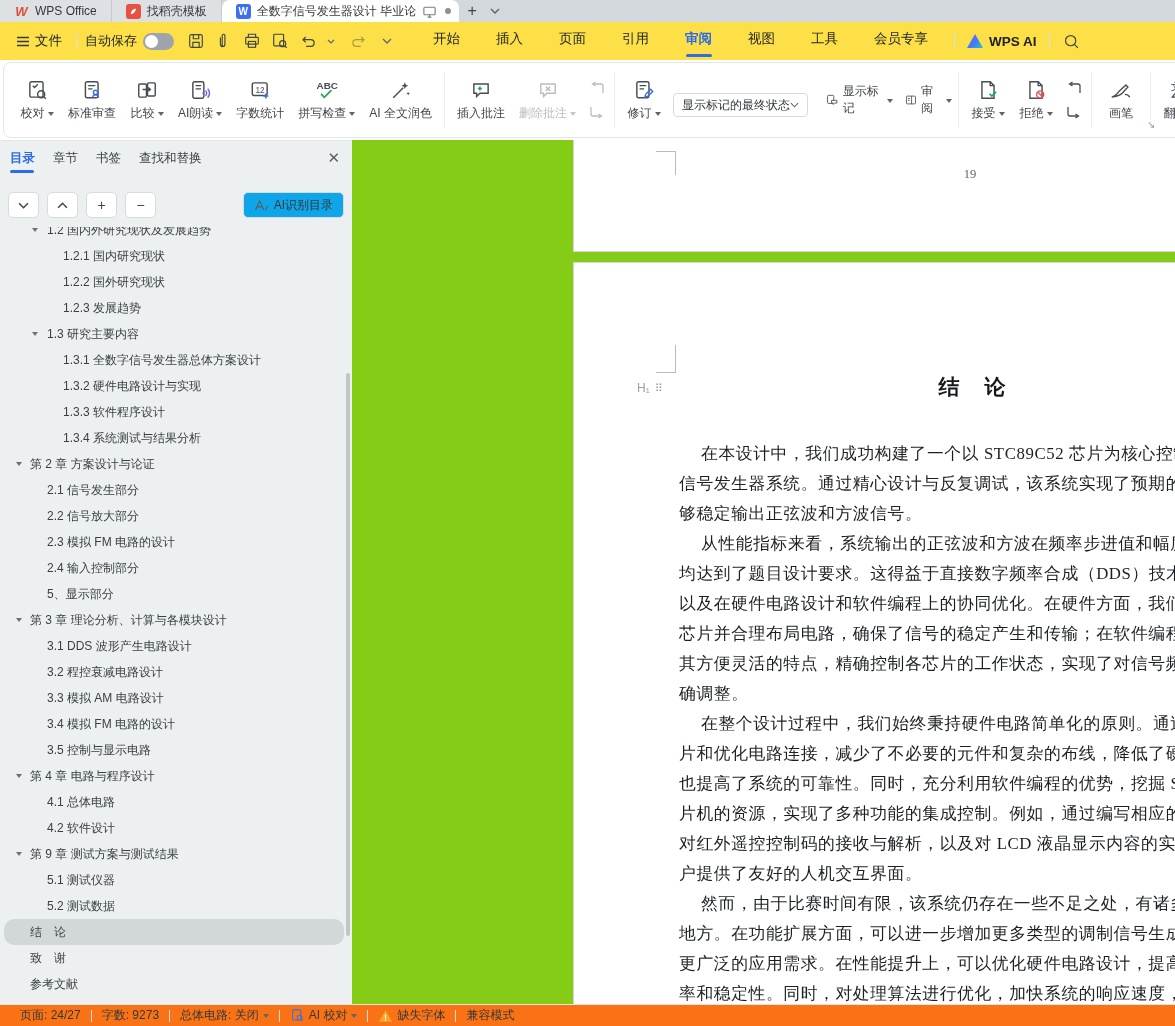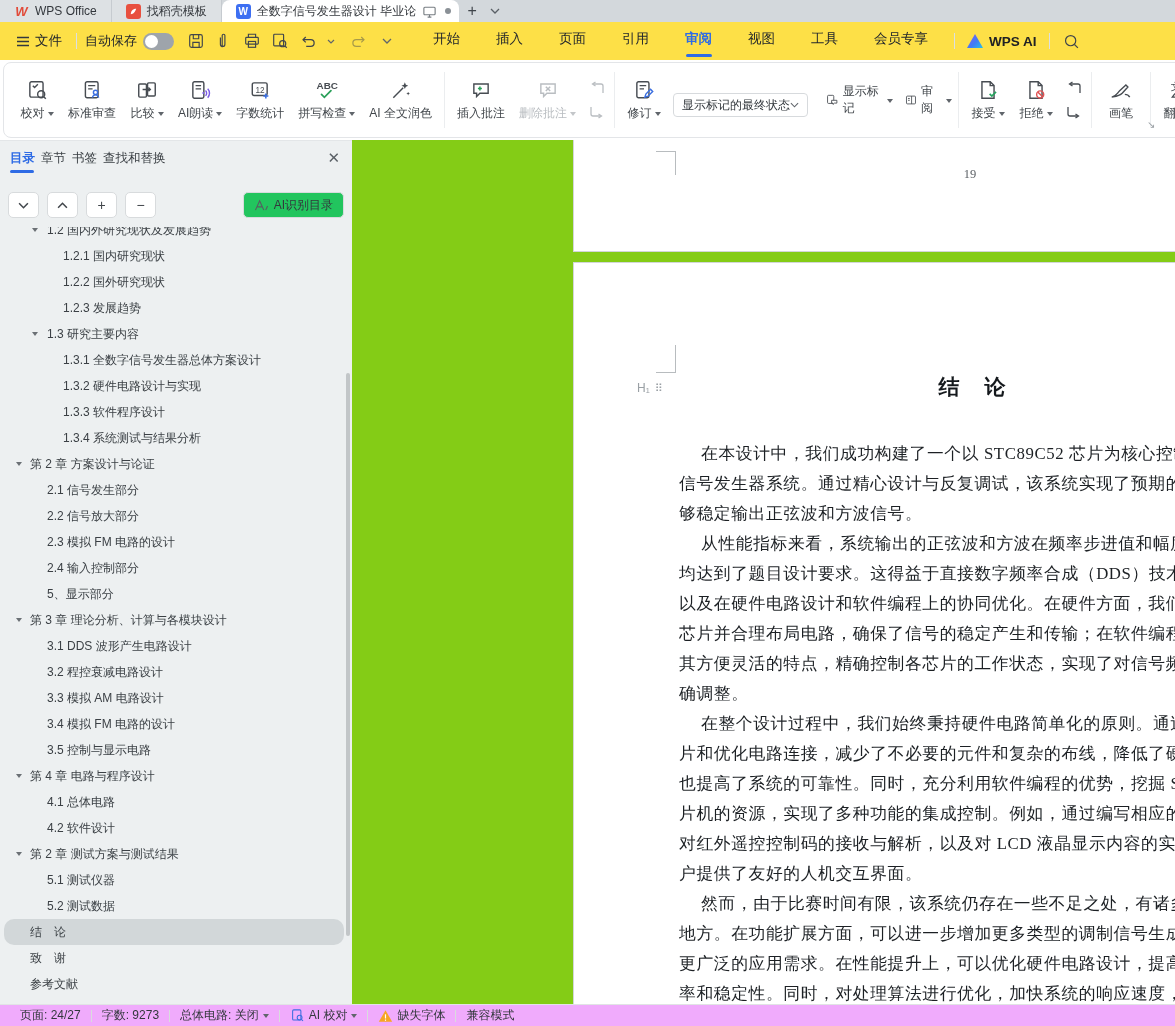--- a/index.html
+++ b/index.html
@@ -55,28 +55,28 @@
   .zhcol { display:flex; flex-direction:column; gap:6px; margin-left:4px; }
   .zhbtn { display:flex; align-items:center; gap:4px; font-size:12px; color:#41464b; }
   .zh-g { font-size:11px; font-weight:bold; color:#474c52; }
   .zh-a { font-size:8px; margin-left:-2px; color:#474c52; }
   .expander { position:absolute; left:1143px; top:56px; color:#9aa0a5; font-size:10px; }
   .restrict-cut { position:absolute; left:1163px; top:12px; width:40px; display:flex; flex-direction:column; align-items:flex-start; gap:4px; overflow:hidden; }
   .restrict-cut .lab { font-size:12px; color:#41464b; white-space:nowrap; }
 
   
   .sidebar { position:absolute; left:0; top:140px; width:352px; height:864px; background:#edf0f1; border-top:1px solid #e3e6e8; }
-  .sb-tabs { position:absolute; left:10px; top:6px; right:10px; height:28px; display:flex; align-items:center; gap:6px; }
+  .sb-tabs { position:absolute; left:10px; top:6px; right:10px; height:28px; display:flex; align-items:center; gap:18px; }
   .sb-tab { font-size:12.5px; color:#3b4045; position:relative; padding-bottom:6px; }
   .sb-tab.active { color:#2e6be5; font-weight:bold; }
   .sb-tab.active::after { content:""; position:absolute; left:0; bottom:0; width:24px; height:2.5px; background:#2e6be5; border-radius:2px; }
   .sb-close { position:absolute; right:12px; top:8px; font-size:15px; color:#5a6066; }
   .sb-tools { position:absolute; left:8px; top:50px; right:8px; height:28px; display:flex; align-items:center; gap:8px; }
   .tbtn { width:31px; height:26px; background:#fff; border:1px solid #d8dbdd; border-radius:5px; display:flex; align-items:center; justify-content:center; color:#41464b; font-size:14px; }
-  .ai-toc { margin-left:auto; height:26px; background:#22c55e; border:1px solid #d8dbdd; border-radius:5px; display:flex; align-items:center; gap:5px; padding:0 10px; font-size:12px; color:#33383d; }
+  .ai-toc { margin-left:auto; height:26px; background:#0ea5e9; border:1px solid #d8dbdd; border-radius:5px; display:flex; align-items:center; gap:5px; padding:0 10px; font-size:12px; color:#33383d; }
   .toclist { position:absolute; left:0; top:86px; right:4px; bottom:0; overflow:hidden; }
   .toclist-inner { margin-top:-10px; }
   .tocrow { height:26px; line-height:26px; position:relative; font-size:12px; color:#3b4045; white-space:nowrap; margin:0 4px; border-radius:10px; }
   .tocrow.lvl1 { padding-left:26px; }
   .tocrow.lvl2 { padding-left:43px; }
   .tocrow.lvl3 { padding-left:59px; }
   .tocrow.sel { background:#d2d7d9; }
   .tocarr { position:absolute; top:11px; width:0; height:0; border:3.5px solid transparent; border-top:4.5px solid #6b7075; }
   .lvl1 .tocarr { left:12px; }
   .lvl2 .tocarr { left:28px; }
@@ -91,21 +91,21 @@
   .crop-br { position:absolute; left:82px; top:16px; width:20px; height:24px; border-top:1px solid #b8bcbf; border-right:1px solid #b8bcbf; }
   .crop-tr { position:absolute; left:82px; top:82px; width:20px; height:28px; border-bottom:1px solid #b8bcbf; border-right:1px solid #b8bcbf; }
   .h1mark { position:absolute; left:63px; top:118px; display:flex; align-items:center; gap:5px; color:#9aa0a5; font-size:12px; }
   .h1mark .dots { font-size:11px; letter-spacing:-1px; }
   .docheading { position:absolute; left:105px; top:110px; width:588px; text-align:center; font-family:"Liberation Serif", serif; font-size:21px; font-weight:bold; color:#14181c; letter-spacing:2px; }
   .bodytext { position:absolute; left:105px; top:176px; width:740px; }
   .bline { height:30px; line-height:30px; font-family:"Liberation Serif", serif; font-size:16.8px; color:#1c2024; letter-spacing:0.6px; white-space:nowrap; }
   .bline.ind { padding-left:22px; }
 
   
-  .statusbar { position:absolute; left:0; top:1004px; width:1175px; height:22px; background:#f0abfc; border-top:1px solid #e1e4e5; display:flex; align-items:center; padding:0 10px; font-size:12px; color:#33383d; }
+  .statusbar { position:absolute; left:0; top:1004px; width:1175px; height:22px; background:#f97316; border-top:1px solid #e1e4e5; display:flex; align-items:center; padding:0 10px; font-size:12px; color:#33383d; }
   .st-item { display:flex; align-items:center; gap:4px; padding:0 10px; white-space:nowrap; }
   .st-sep { width:1px; height:12px; background:#d9dcdd; }
   .st-chev { width:0; height:0; border:3px solid transparent; border-top:4px solid #60656b; margin-top:3px; }
   svg.ic { display:block; }
 </style>
 </head>
 <body>
 
 <div class="tabbar">
   <div class="wtab">
@@ -621,21 +621,21 @@
           <span>4.1 总体电路</span>
         </div>
 
         <div class="tocrow lvl2">
           
           <span>4.2 软件设计</span>
         </div>
 
         <div class="tocrow lvl1">
           <span class="tocarr"></span>
-          <span>第 2 章 测试方案与测试结果</span>
+          <span>第 9 章 测试方案与测试结果</span>
         </div>
 
         <div class="tocrow lvl2">
           
           <span>5.1 测试仪器</span>
         </div>
 
         <div class="tocrow lvl2">
           
           <span>5.2 测试数据</span>

